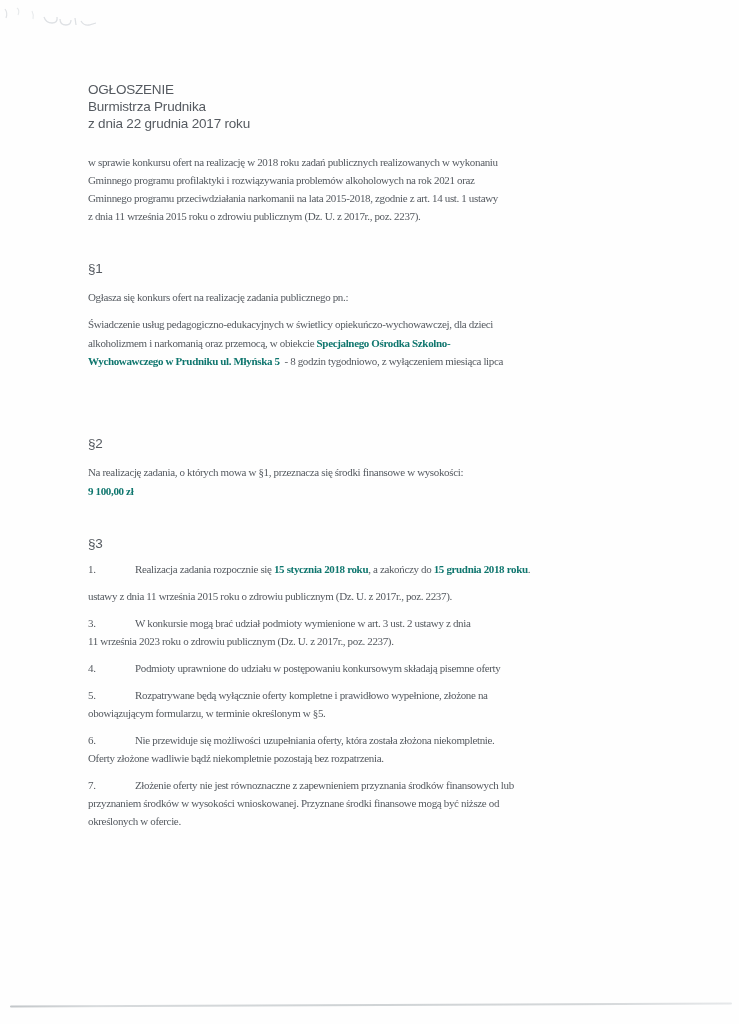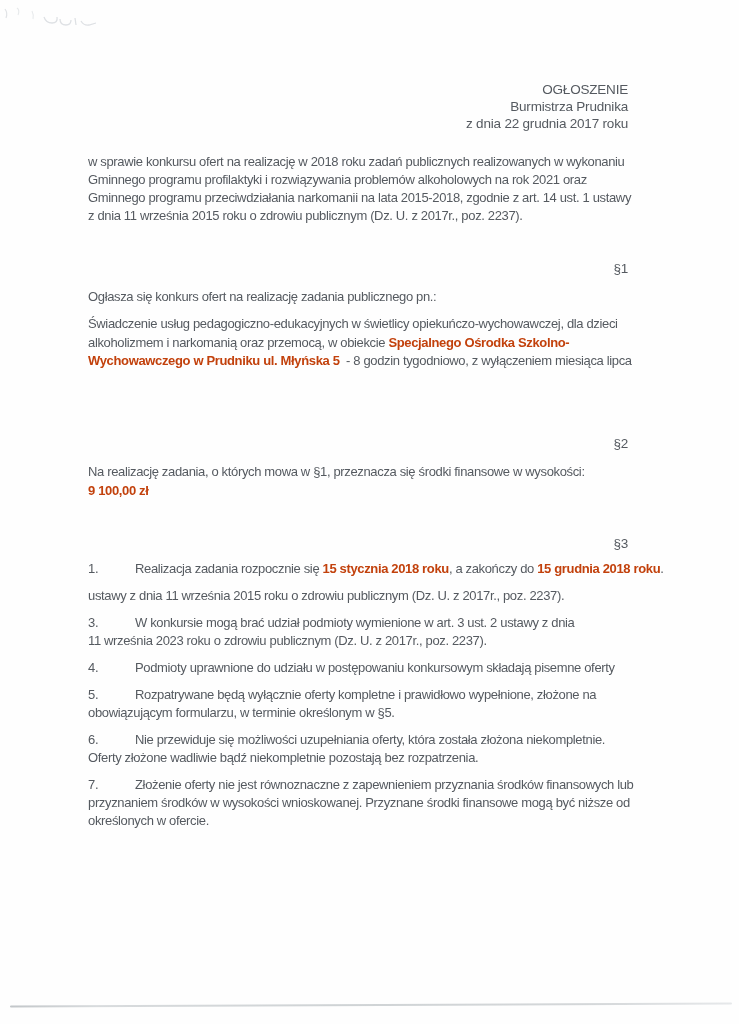--- a/index.html
+++ b/index.html
@@ -3,25 +3,25 @@
 <meta charset="utf-8">
 <style>
   html,body { margin:0; padding:0; background:#e9e9e9; }
   .page {
     position:relative; width:739px; height:1024px;
     background:#fefefe; overflow:hidden;
     font-family:"Liberation Sans", sans-serif;
     color:#555a60;
   }
   .block { position:absolute; left:88px; width:552px; }
-  .center { width:540px; text-align:right; }
-  .ln { white-space:pre; font-size:13px; line-height:18px; letter-spacing:-0.35px; }
+  .center { width:540px; text-align:left; }
+  .ln { white-space:pre; font-size:11px; line-height:18px; letter-spacing:-0.35px;font-family:Liberation Serif, serif; }
   .hln { white-space:pre; font-size:13.5px; line-height:17px; letter-spacing:-0.2px; }
   .lh185 .ln { line-height:18.5px; }
-  .b { font-weight:bold; color:#c2410c; }
+  .b { font-weight:bold; color:#0f766e; }
   .num { display:inline-block; width:47px; letter-spacing:-0.2px; }
   .item { margin-bottom:9px; }
   .sec { font-size:13.5px; letter-spacing:-0.2px; }
   .scribble { position:absolute; left:2px; top:4px; opacity:0.85; }
   .scan-edge {
     position:absolute; left:10px; top:1004px; width:722px; height:2px;
     background:linear-gradient(90deg,#c2c6c9 0%,#d8dbdd 12%,#cfd3d5 45%,#d4d7d9 80%,#e6e8ea 100%);
     transform:rotate(-0.25deg); border-radius:1px;
   }
 </style>

